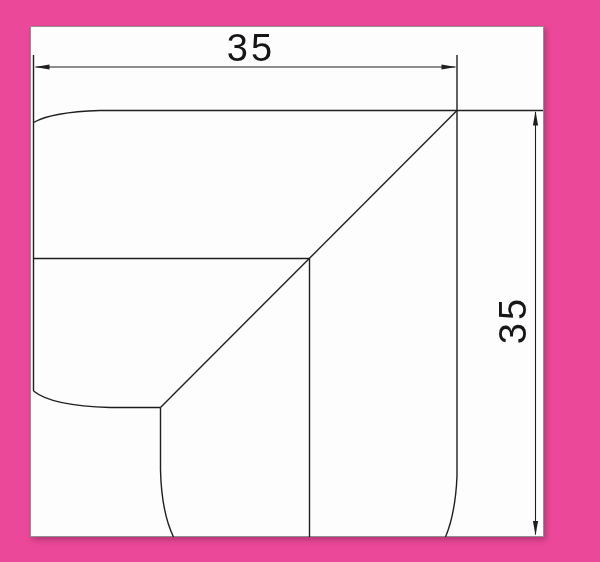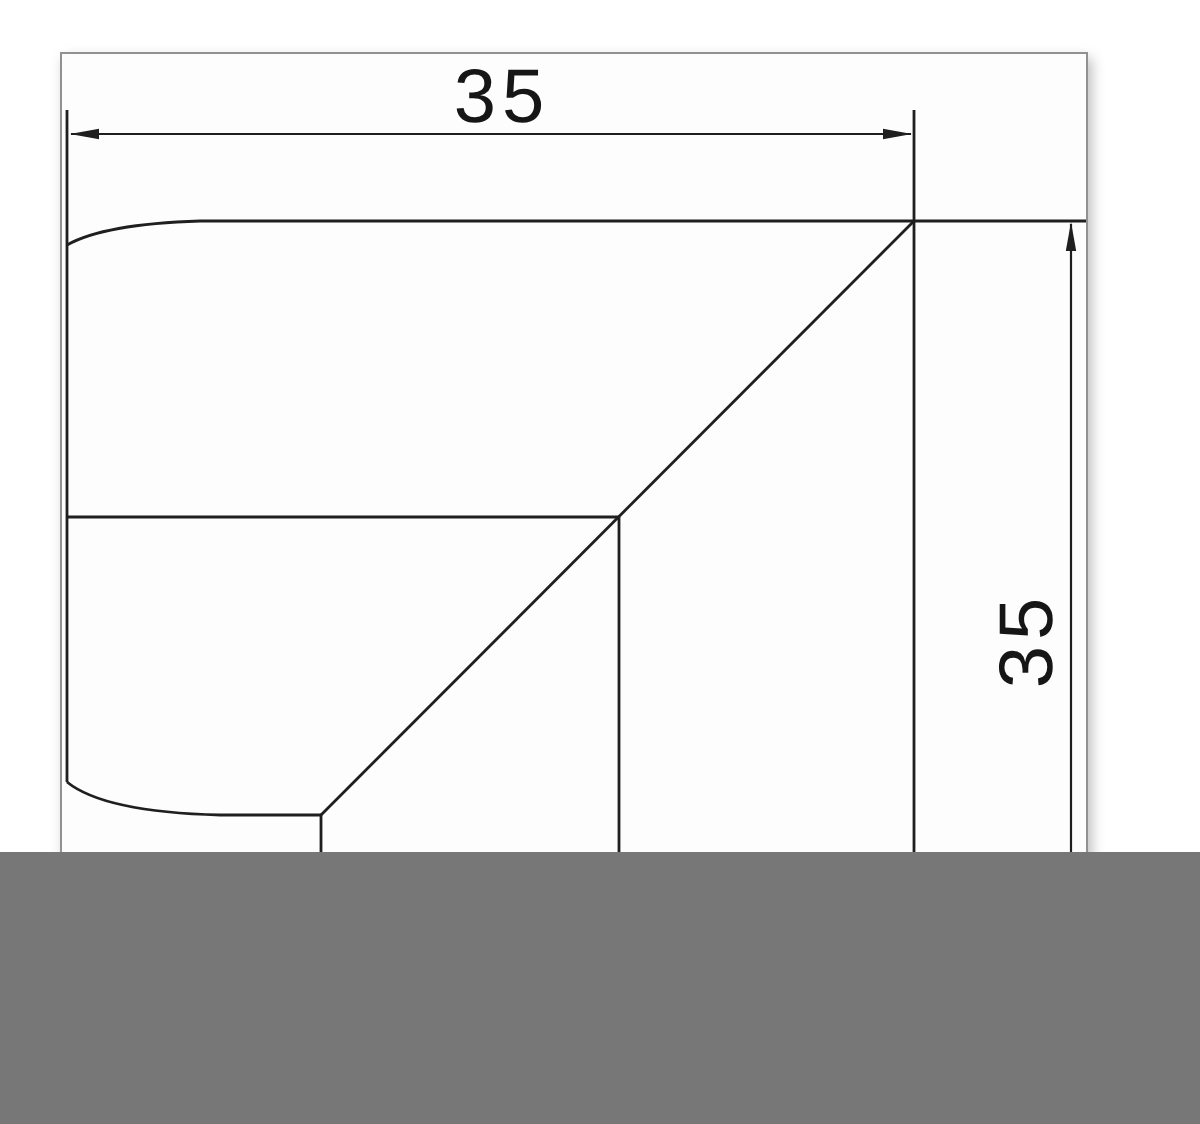--- a/index.html
+++ b/index.html
@@ -3,23 +3,23 @@
 <meta charset="utf-8">
 <style>
   html, body {
     margin: 0;
     padding: 0;
     background: #777;
   }
   .stage {
     position: relative;
     width: 600px;
-    height: 426px;
+    height: 562px;
     overflow: hidden;
-    background: #ffffff;
+    background: #ec4899;
     font-family: "Liberation Sans", sans-serif;
   }
   .paper {
     position: absolute;
     left: 30px;
     top: 26px;
     width: 514px;
     height: 511px;
     background: #fdfdfd;
     border: 1px solid #919191;

